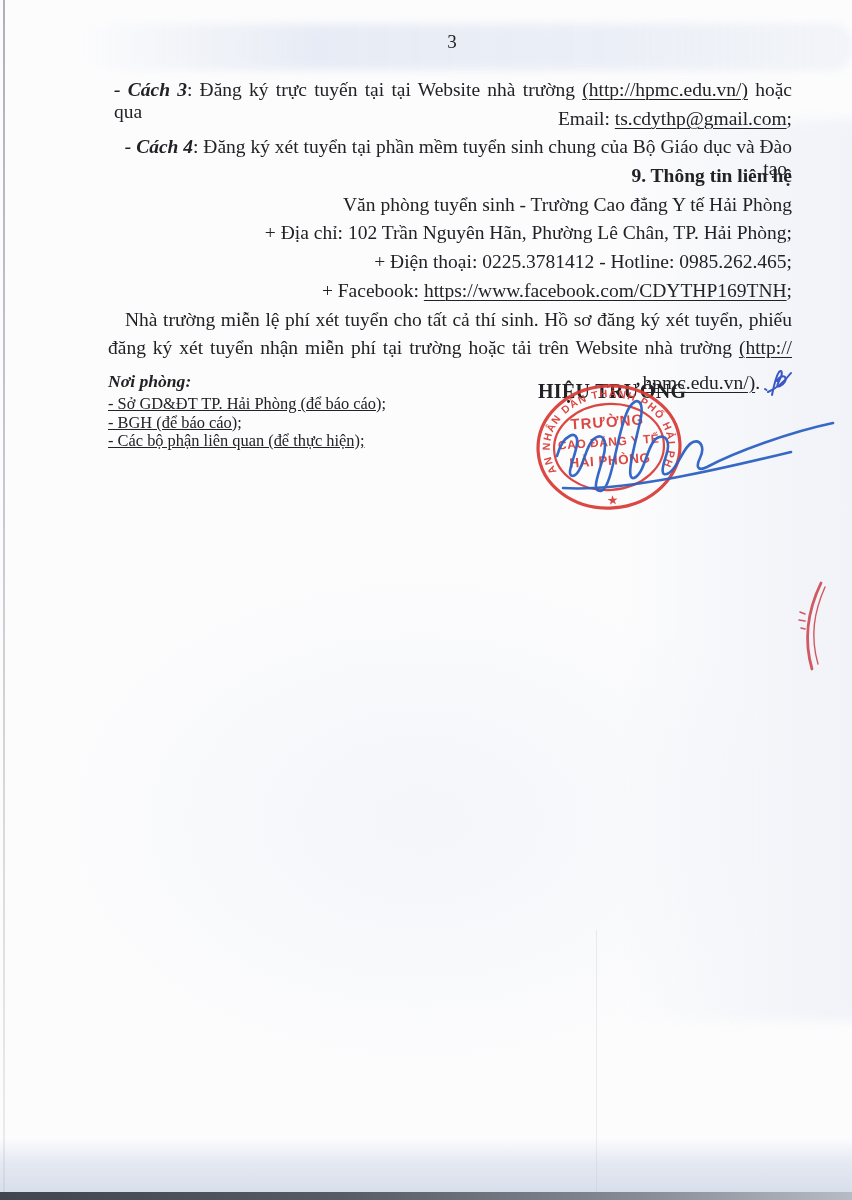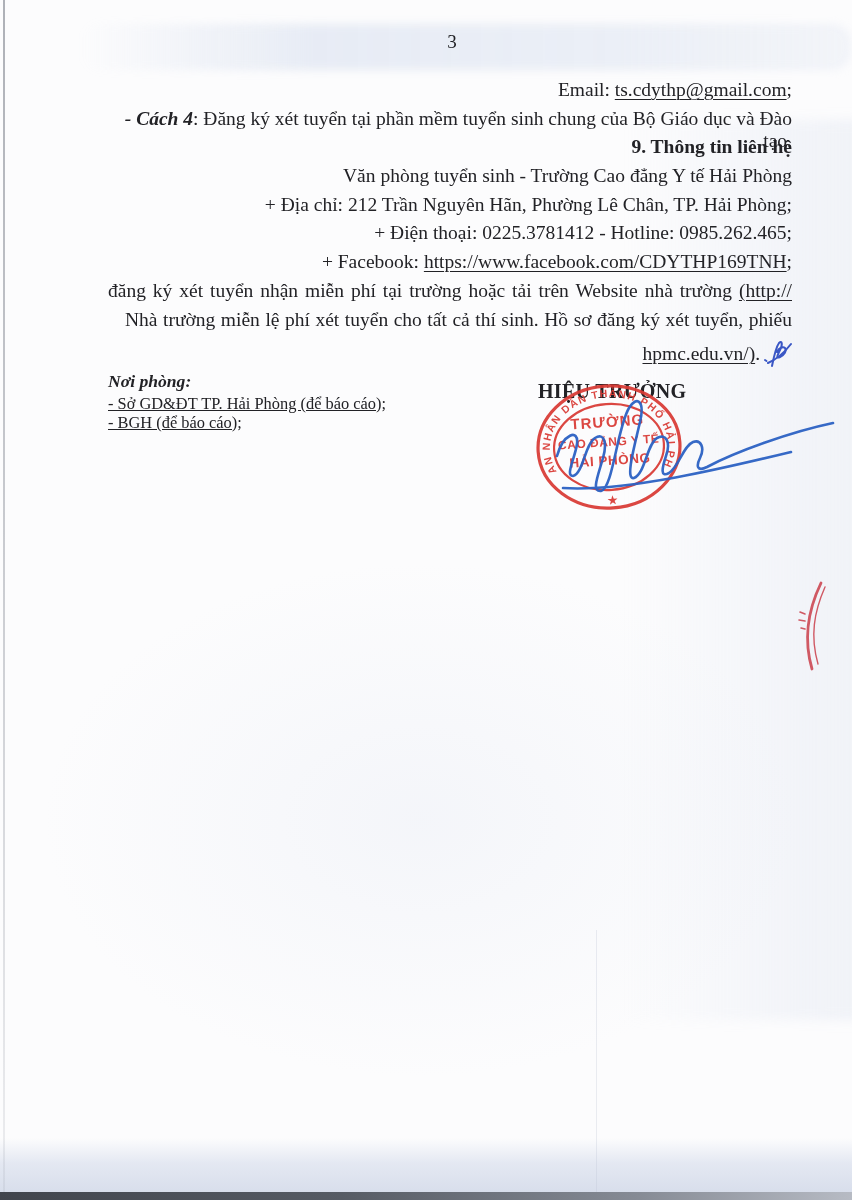--- a/index.html
+++ b/index.html
@@ -57,42 +57,44 @@
   <div class="tint tint-right"></div>
   <div class="tint tint-mid"></div>
   <div class="tint band-bottom"></div>
   <div class="tint edge-bottom"></div>
   <div class="tint edge-left"></div>
   <div class="tint streak-v"></div>
 
   <div class="page-number">3</div>
 
   <div class="body-text">
+    <div class="line just dash"><span class="bi">- Cách 3</span><span>: </span><span>Đăng ký trực tuyến tại tại Website nhà trường </span><span class="u">(http://hpmc.edu.vn/)</span><span> hoặc qua</span></div>
     <div class="line"><span>Email: </span><span class="u">ts.cdythp@gmail.com</span><span>;</span></div>
     <div class="line dash"><span class="bi">- Cách 4</span><span>: </span><span>Đăng ký xét tuyển tại phần mềm tuyển sinh chung của Bộ Giáo dục và Đào tạo.</span></div>
     <div class="line b">9. Thông tin liên hệ</div>
     <div class="line ind">Văn phòng tuyển sinh - Trường Cao đẳng Y tế Hải Phòng</div>
-    <div class="line ind">+ Địa chỉ: 212 Trần Nguyên Hãn, Phường Lê Chân, TP. Hải Phòng;</div>
+    <div class="line ind">+ Địa chỉ: 102 Trần Nguyên Hãn, Phường Lê Chân, TP. Hải Phòng;</div>
     <div class="line ind">+ Điện thoại: 0225.3781412 - Hotline: 0985.262.465;</div>
     <div class="line ind"><span>+ Facebook: </span><span class="u">https://www.facebook.com/CDYTHP169TNH</span><span>;</span></div>
+    <div class="line just ind">Nhà trường miễn lệ phí xét tuyển cho tất cả thí sinh. Hồ sơ đăng ký xét tuyển, phiếu</div>
     <div class="line just"><span>đăng ký xét tuyển nhận miễn phí tại trường hoặc tải trên Website nhà trường </span><span class="u">(http://</span></div>
-    <div class="line just ind">Nhà trường miễn lệ phí xét tuyển cho tất cả thí sinh. Hồ sơ đăng ký xét tuyển, phiếu</div>
     <div class="line"><span class="u">hpmc.edu.vn/)</span><span>.</span><svg class="paraph" width="30" height="32" viewBox="0 0 30 32">
         <g stroke="#3a57c5" stroke-width="2" fill="none" stroke-linecap="round" stroke-linejoin="round">
           <path d="M 3,23 l 1.5,1"></path>
           <path d="M 10,29 C 12,19 14,10 17,6 C 20,3 21,7 18,13 C 15,19 14,22 18,20 C 22,18 25,14 23,11 C 21,9 17,11 15,15"></path>
           <path d="M 6,26 C 13,23 22,16 29,7"></path>
         </g>
       </svg></div>
   </div>
 
   <div class="recipients">
     <div class="title">Nơi phòng:</div>
     <div class="item">- Sở GD&amp;ĐT TP. Hải Phòng (để báo cáo);</div>
     <div class="item">- BGH (để báo cáo);</div>
+    <div class="item">- Các bộ phận liên quan (để thực hiện);</div>
   </div>
 
   <div class="sign-title">HIỆU TRƯỞNG</div>
 
   <svg class="stamp" width="160" height="140" viewBox="0 0 160 140">
     <g fill="none" stroke="#d93a34">
       <ellipse cx="80" cy="70" rx="71" ry="61" stroke-width="3.2"></ellipse>
       <ellipse cx="80" cy="70" rx="55" ry="43" stroke-width="2.2"></ellipse>
     </g>
     <defs>

